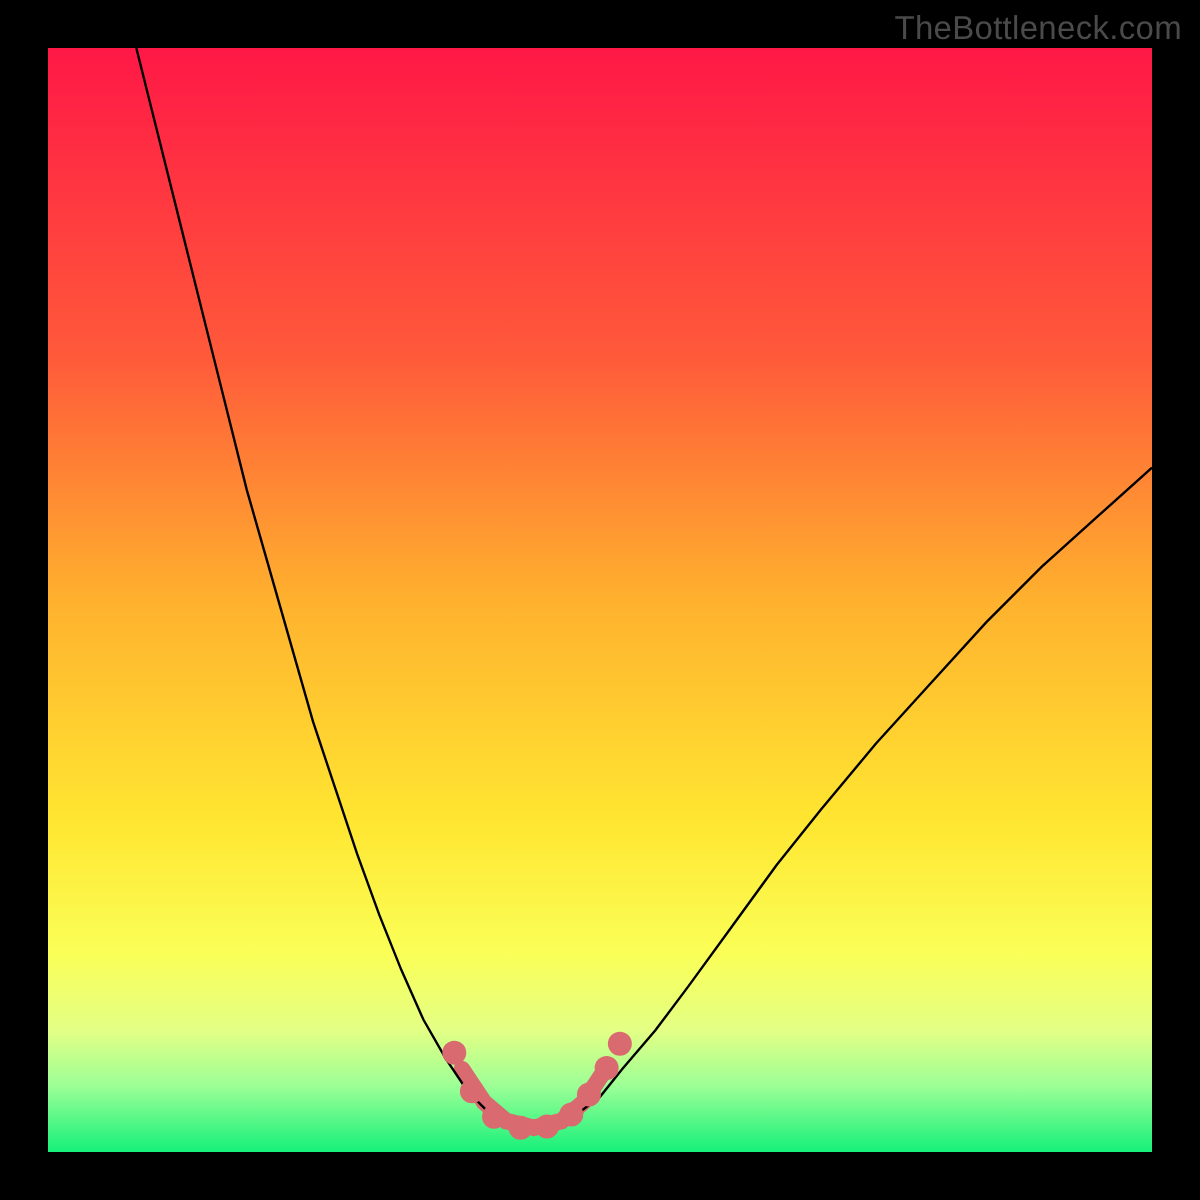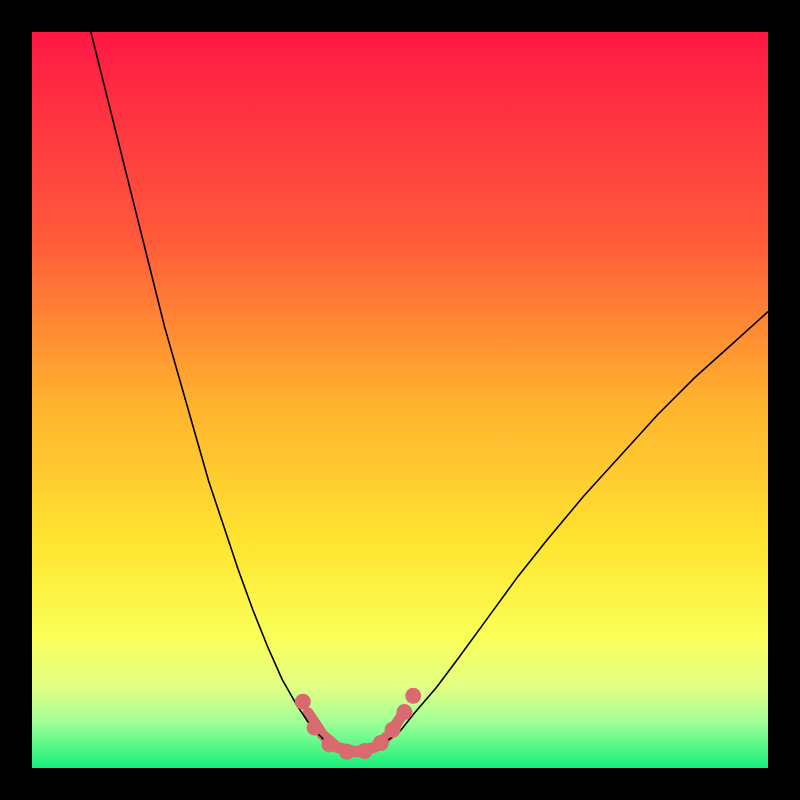--- a/index.html
+++ b/index.html
@@ -67,13 +67,14 @@
           <circle cx="315.01" cy="719.81" r="8" fill="#d96a6f"></circle>
           <circle cx="332.67" cy="719.07" r="8" fill="#d96a6f"></circle>
           <circle cx="348.86" cy="710.98" r="8" fill="#d96a6f"></circle>
           <circle cx="360.64" cy="697.73" r="8" fill="#d96a6f"></circle>
           <circle cx="372.42" cy="680.06" r="8" fill="#d96a6f"></circle>
           <circle cx="381.25" cy="663.87" r="8" fill="#d96a6f"></circle>
         </g>
     </svg>
   </div>
 
+  <div class="watermark">TheBottleneck.com</div>
 </div>
 
 </body></html>

